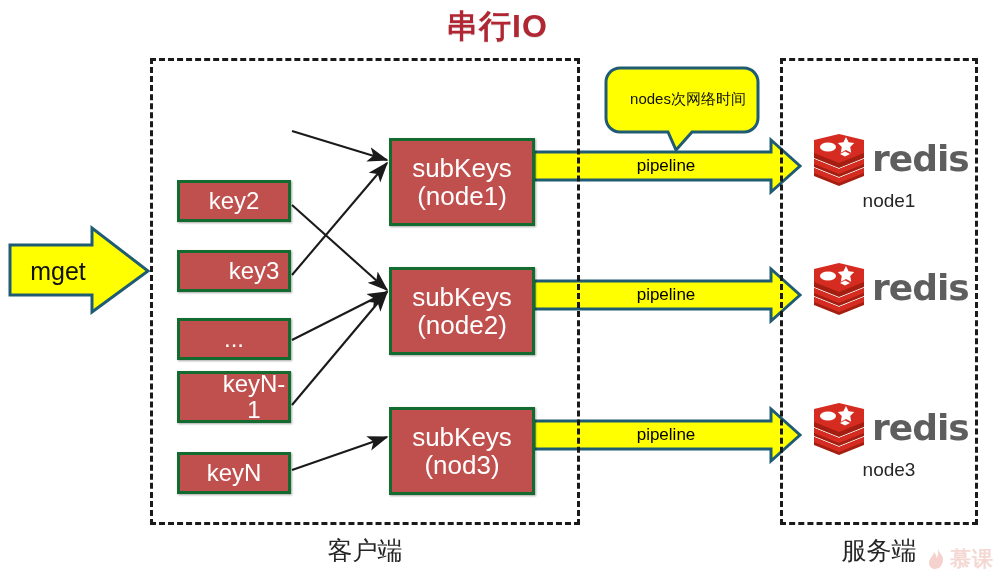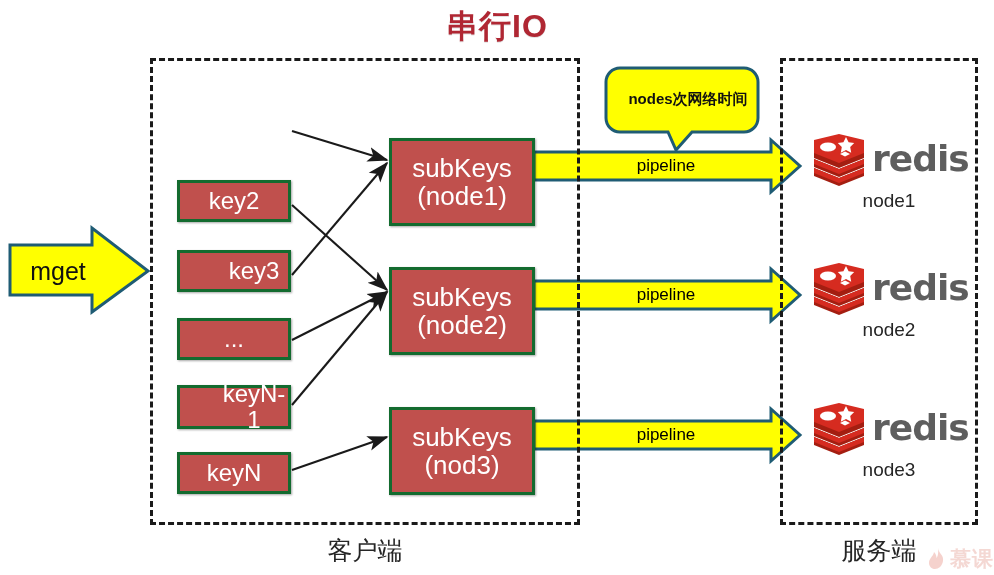--- a/index.html
+++ b/index.html
@@ -65,21 +65,21 @@
     text-align:center;white-space:nowrap;
   }
   .mget-label{
     position:absolute;
     font-size:25px;color:#111;
     text-align:center;white-space:nowrap;
   }
   .callout-label{
     position:absolute;
     font-size:15px;color:#111;
-    text-align:center;white-space:nowrap;font-weight:bold;
+    text-align:center;white-space:nowrap;
   }
 
   
   .redis-node{position:absolute;width:170px;height:76px;}
   .redis-logo{position:absolute;left:0;top:0;width:58px;height:56px;}
   .redis-word{
     position:absolute;left:62px;top:4px;
     font-size:36px;font-weight:bold;color:#5e5e5e;
     letter-spacing:-1px;
     font-family:"DejaVu Sans",sans-serif;
@@ -147,21 +147,21 @@
 
   <div class="rbox keybox" style="left:177px;top:180px;width:114px;height:42px;">
     <span>key2</span>
   </div>
   <div class="rbox keybox" style="left:177px;top:250px;width:114px;height:42px;padding-left:40px;">
     <span>key3</span>
   </div>
   <div class="rbox keybox" style="left:177px;top:318px;width:114px;height:42px;">
     <span>...</span>
   </div>
-  <div class="rbox keybox" style="left:177px;top:385px;width:114px;height:44px;padding-left:40px;">
+  <div class="rbox keybox" style="left:177px;top:371px;width:114px;height:52px;padding-left:40px;">
     <span>keyN-1</span>
   </div>
   <div class="rbox keybox" style="left:177px;top:452px;width:114px;height:42px;">
     <span>keyN</span>
   </div>
 
   <div class="rbox subbox" style="left:389px;top:122px;width:146px;height:88px;">
     <span>subKeys</span>
     <span>(node1)</span>
   </div>
@@ -203,21 +203,20 @@
         <path d="M4,25 L29,35 L54,25 L54,33 L29,43 L4,33 Z" fill="#a41e11"></path>
         <path d="M4,25 L29,35 L54,25 L54,30 L29,40 L4,30 Z" fill="#d62b20"></path>
         <path d="M4,16 L29,26 L54,16 L54,24 L29,34 L4,24 Z" fill="#a41e11"></path>
         <path d="M4,6 L29,0 L54,6 L54,19 L29,29 L4,19 Z" fill="#d62b20"></path>
         <ellipse cx="18" cy="13" rx="8" ry="4.6" fill="#ffffff"></ellipse>
         <path d="M36,3 l2.6,5.2 l5.6,.9 l-4,4 l1,5.6 l-5.2,-2.7 l-5.2,2.7 l1,-5.6 l-4,-4 l5.6,-.9 Z" fill="#ffffff"></path>
         <path d="M30,20 l5,-2.6 l5,2.6 l-5,2.6 Z" fill="#ffffff"></path>
       </g>
     </svg>
     <div class="redis-word">redis</div>
-    <div class="node-name">node2</div>
   </div>
 
   <div class="redis-node" style="left:810px;top:403px;">
     <svg class="redis-logo" viewBox="0 0 58 56">
       <g>
         <path d="M4,34 L29,44 L54,34 L54,42 L29,52 L4,42 Z" fill="#a41e11"></path>
         <path d="M4,34 L29,44 L54,34 L54,39 L29,49 L4,39 Z" fill="#d62b20"></path>
         <path d="M4,25 L29,35 L54,25 L54,33 L29,43 L4,33 Z" fill="#a41e11"></path>
         <path d="M4,25 L29,35 L54,25 L54,30 L29,40 L4,30 Z" fill="#d62b20"></path>
         <path d="M4,16 L29,26 L54,16 L54,24 L29,34 L4,24 Z" fill="#a41e11"></path>

